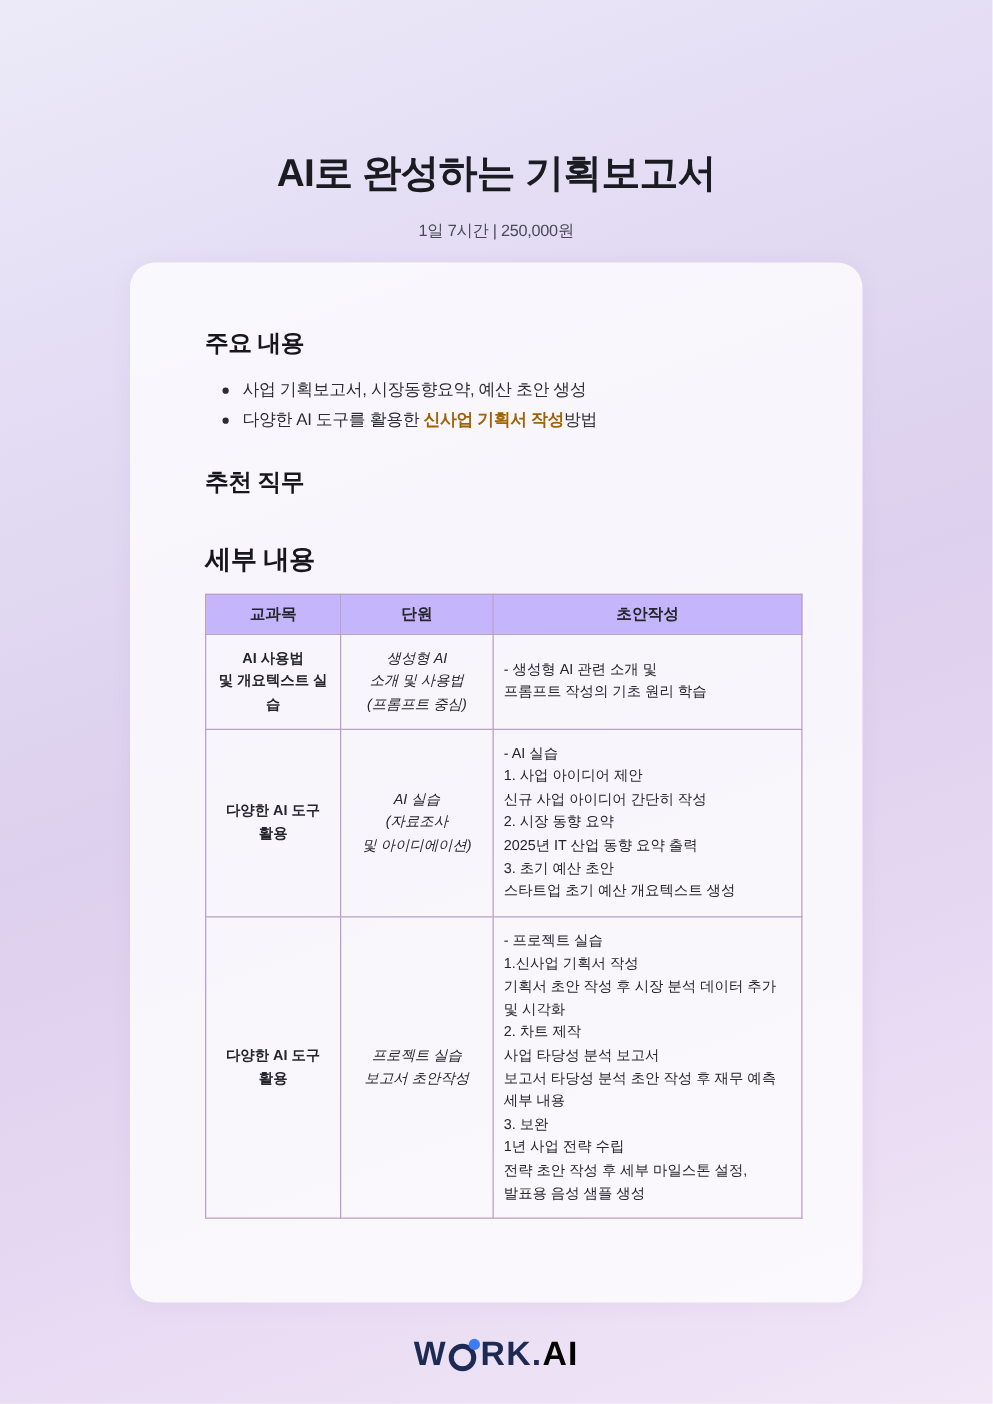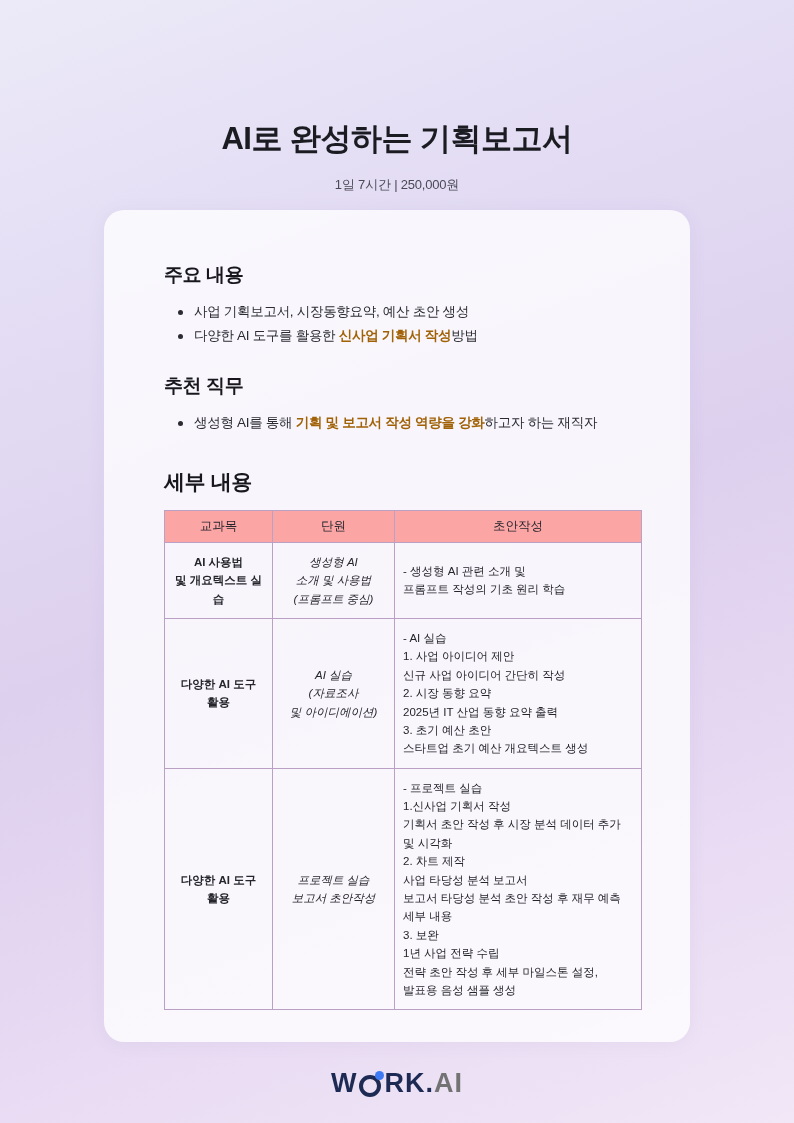--- a/index.html
+++ b/index.html
@@ -84,24 +84,24 @@
     border-radius: 50%;
     background: #2b2b33;
   }
   .hl { font-weight: bold; color: #a16207; }
   table.detail-table {
     width: 100%;
     border-collapse: collapse;
     margin-top: 4px;
   }
   table.detail-table th {
-    background: #fca5a5;
+    background: #c4b5fd;
     border: 1px solid #b9a0c4;
     font-size: 12.5px;
-    font-weight: normal;
+    font-weight: bold;
     color: #25252c;
     padding: 7px 4px;
     text-align: center;
   }
   table.detail-table td {
     border: 1px solid #b9a0c4;
     font-size: 11.5px;
     color: #25252c;
     padding: 10px 8px;
     vertical-align: middle;
@@ -154,21 +154,21 @@
     border: 4px solid #1d2b54;
     border-radius: 50%;
   }
   .logo .dot-o .dot {
     position: absolute;
     right: -1px; top: 0px;
     width: 9px; height: 9px;
     background: #3d7bf5;
     border-radius: 50%;
   }
-  .logo .ai { color: #737373; }
+  .logo .ai { color: #000000; }
 </style>
 </head>
 <body>
 
 <div class="page">
 
   <div class="header">
     <h1 class="title">AI로 완성하는 기획보고서</h1>
     <div class="subtitle">1일 7시간 | 250,000원</div>
   </div>
@@ -177,21 +177,20 @@
     <div class="card-inner">
 
       <h2 class="section-title">주요 내용</h2>
       <ul class="bullets">
         <li>사업 기획보고서, 시장동향요약, 예산 초안 생성</li>
         <li><span>다양한 AI 도구를 활용한 </span><span class="hl">신사업 기획서 작성</span><span>방법</span></li>
       </ul>
 
       <h2 class="section-title">추천 직무</h2>
       <ul class="bullets">
-        <li><span>생성형 AI를 통해 </span><span class="hl">기획 및 보고서 작성 역량을 강화</span><span>하고자 하는 재직자</span></li>
       </ul>
 
       <h2 class="section-title detail">세부 내용</h2>
 
       <table class="detail-table">
         <thead>
           <tr>
             <th>교과목</th>
             <th>단원</th>
             <th>초안작성</th>

